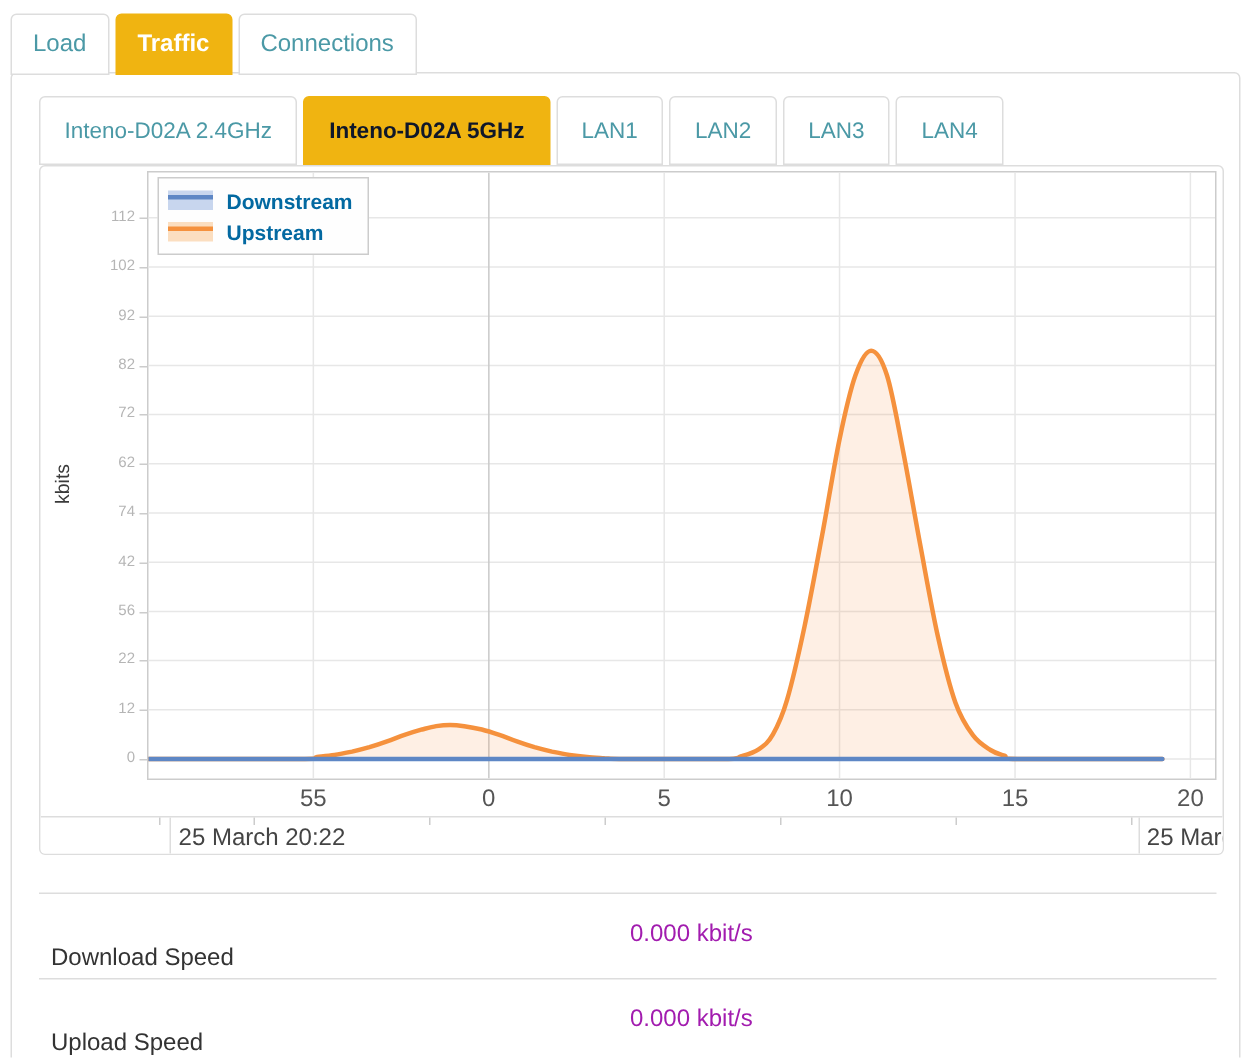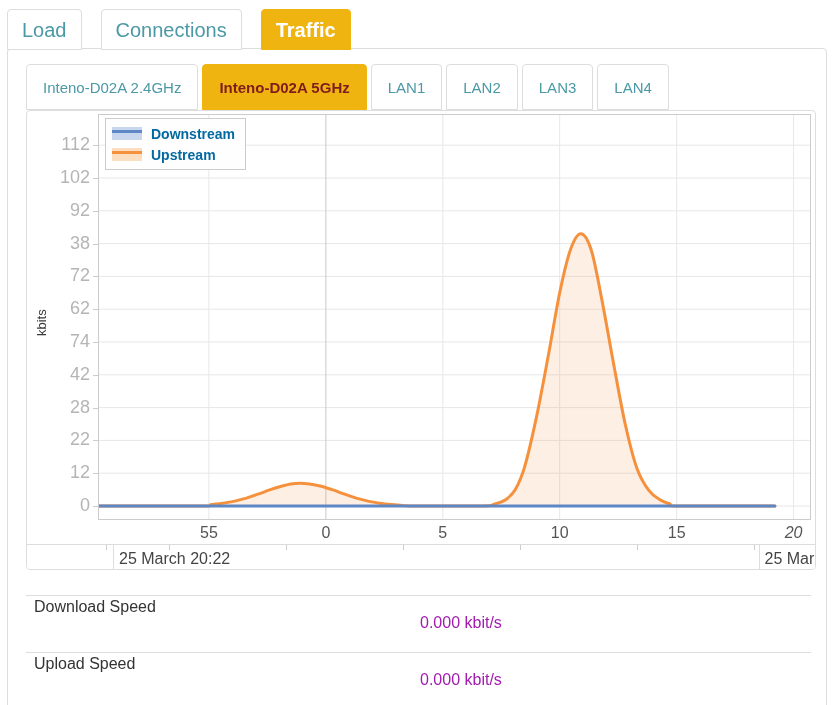--- a/index.html
+++ b/index.html
@@ -4,55 +4,55 @@
 <style>
   * { box-sizing: border-box; }
   html,body { margin:0; padding:0; }
   body {
     width:834px; height:705px; position:relative; background:#fff;
     font-family:"Liberation Sans", sans-serif; color:#333; overflow:hidden;
   }
   
   .top-tabs { position:absolute; left:7px; top:9px; display:flex; z-index:5; }
   .tab {
-    padding:10px 14px 9px; font-size:20px; color:#4b99a6; background:#fff;
-    border:1px solid #ddd; border-radius:4px 4px 0 0; margin-right:19px;
+    padding:10px 14px 9px; font-size:16px; color:#4b99a6; background:#fff;
+    border:1px solid #ddd; border-radius:4px 4px 0 0; margin-right:4px;
     cursor:pointer; line-height:20px;
   }
   .tab.active { background:#f0b411; border-color:#f0b411; color:#fff; font-weight:bold; }
   
   .card {
     position:absolute; left:7px; top:48px; width:820px; height:692px;
     border:1px solid #ddd; border-radius:4px; background:#fff;
   }
   
   .sub-tabs { position:absolute; left:18px; top:15px; display:flex; z-index:4; }
   .subtab {
     padding:13px 16px 12px; font-size:15px; color:#4b99a6; background:#fff;
     border:1px solid #ddd; border-radius:4px 4px 0 0; margin-right:4px;
     cursor:pointer; line-height:19px;
   }
-  .subtab.active { background:#f0b411; border-color:#f0b411; color:#7f1d1d; font-weight:bold; }
+  .subtab.active { background:#f0b411; border-color:#f0b411; color:#0f172a; font-weight:bold; }
   
   .chart-widget {
     position:absolute; left:18px; top:61px; width:790px; height:460px;
     border:1px solid #ddd; border-radius:4px; background:#fff; overflow:hidden;
   }
   .plot {
     position:absolute; left:71px; top:3px; width:713px; height:406px;
     border:1px solid #ccc; background:#fff;
   }
   .plot svg { display:block; }
   .ylabel {
     position:absolute; left:7px; top:225px; transform:rotate(-90deg);
     transform-origin:left top; font-size:13px; color:#3a3a3a; white-space:nowrap;
   }
   .y-tick-label {
     position:absolute; left:22px; width:41px; text-align:right;
-    font-size:18px; color:#b5b5b5; line-height:15px;
+    font-size:10px; color:#b5b5b5; line-height:15px;
   }
   .y-tick-dash { position:absolute; left:66px; width:5px; height:1px; background:#ccc; }
   .x-tick-label {
     position:absolute; top:413px; width:44px; text-align:center;
     font-size:16px; color:#555; line-height:17px;
   }
   .legend {
     position:absolute; left:78px; top:7px; background:#fefefe; border:1px solid #ccc;
     padding:4px 10px 4px 6px; z-index:3;
   }
@@ -67,30 +67,30 @@
   .date-tick { position:absolute; top:0; width:1px; height:5px; background:#ccc; }
   .date-divider { position:absolute; top:0; bottom:0; width:1px; background:#ddd; }
   .date-label {
     position:absolute; top:5px; font-size:16px; color:#444; white-space:nowrap;
   }
   
   .stats { position:absolute; left:18px; top:546px; width:785px; }
   .stats-row {
     position:relative; border-top:1px solid #ddd; height:57px;
   }
-  .stats-label { position:absolute; left:8px; top:2px; font-size:16px; color:#333; }
+  .stats-label { position:absolute; left:8px; top:34px; font-size:16px; color:#333; }
   .stats-value { position:absolute; left:394px; top:18px; font-size:16px; color:#a21caf;text-align:right; }
 </style>
 </head>
 <body>
 
 <nav class="top-tabs">
   <div class="tab">Load</div>
+  <div class="tab active">Traffic</div>
   <div class="tab">Connections</div>
-  <div class="tab active">Traffic</div>
 </nav>
 
 <div class="card">
   <nav class="sub-tabs">
     <div class="subtab">Inteno-D02A 2.4GHz</div>
     <div class="subtab active">Inteno-D02A 5GHz</div>
     <div class="subtab">LAN1</div>
     <div class="subtab">LAN2</div>
     <div class="subtab">LAN3</div>
     <div class="subtab">LAN4</div>
@@ -98,31 +98,31 @@
 
   <div class="chart-widget">
     <div class="ylabel">kbits</div>
     <div id="yAxis">
         <div class="y-tick-label" style="top: 387px;">0</div>
         <div class="y-tick-dash" style="top: 395px;"></div>
         <div class="y-tick-label" style="top: 354.2px;">12</div>
         <div class="y-tick-dash" style="top: 362.2px;"></div>
         <div class="y-tick-label" style="top: 321.4px;">22</div>
         <div class="y-tick-dash" style="top: 329.4px;"></div>
-        <div class="y-tick-label" style="top: 288.6px;">28</div>
+        <div class="y-tick-label" style="top: 288.6px;">56</div>
         <div class="y-tick-dash" style="top: 296.6px;"></div>
         <div class="y-tick-label" style="top: 255.8px;">42</div>
         <div class="y-tick-dash" style="top: 263.8px;"></div>
         <div class="y-tick-label" style="top: 223px;">74</div>
         <div class="y-tick-dash" style="top: 231px;"></div>
         <div class="y-tick-label" style="top: 190.2px;">62</div>
         <div class="y-tick-dash" style="top: 198.2px;"></div>
         <div class="y-tick-label" style="top: 157.4px;">72</div>
         <div class="y-tick-dash" style="top: 165.4px;"></div>
-        <div class="y-tick-label" style="top: 124.6px;">38</div>
+        <div class="y-tick-label" style="top: 124.6px;">82</div>
         <div class="y-tick-dash" style="top: 132.6px;"></div>
         <div class="y-tick-label" style="top: 91.8px;">92</div>
         <div class="y-tick-dash" style="top: 99.8px;"></div>
         <div class="y-tick-label" style="top: 59px;">102</div>
         <div class="y-tick-dash" style="top: 67px;"></div>
         <div class="y-tick-label" style="top: 26.2px;">112</div>
         <div class="y-tick-dash" style="top: 34.2px;"></div>
       </div>
     <div class="plot">
       <svg id="chartSvg" width="711" height="404" viewBox="0 0 711 404">
@@ -163,21 +163,21 @@
           </div>
           <span class="legend-label">Upstream</span>
         </div>
       </div>
     <div id="xAxis">
         <div class="x-tick-label" style="left: 159.924px;">55</div>
         <div class="x-tick-label" style="left: 276.865px;">0</div>
         <div class="x-tick-label" style="left: 393.806px;">5</div>
         <div class="x-tick-label" style="left: 510.747px;">10</div>
         <div class="x-tick-label" style="left: 627.688px;">15</div>
-        <div class="x-tick-label" style="left: 744.628px; font-style: italic;">20</div>
+        <div class="x-tick-label" style="left: 744.628px;">20</div>
       </div>
     <div class="date-row" id="dateRow">
         <div class="date-tick" style="left: 79.0164px;"></div>
         <div class="date-tick" style="left: 142.164px;"></div>
         <div class="date-tick" style="left: 259.105px;"></div>
         <div class="date-tick" style="left: 376.046px;"></div>
         <div class="date-tick" style="left: 492.987px;"></div>
         <div class="date-tick" style="left: 609.928px;"></div>
         <div class="date-tick" style="left: 726.868px;"></div>
         <div class="date-divider" style="left: 86.0329px;"></div>

